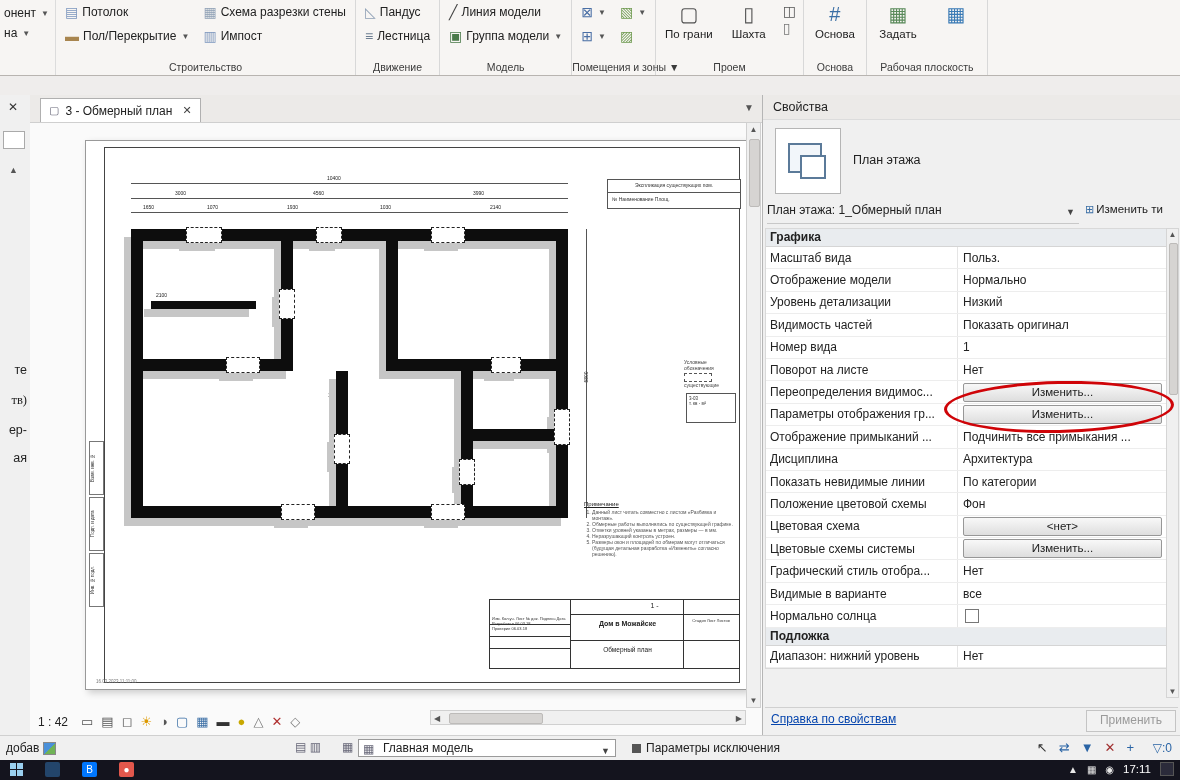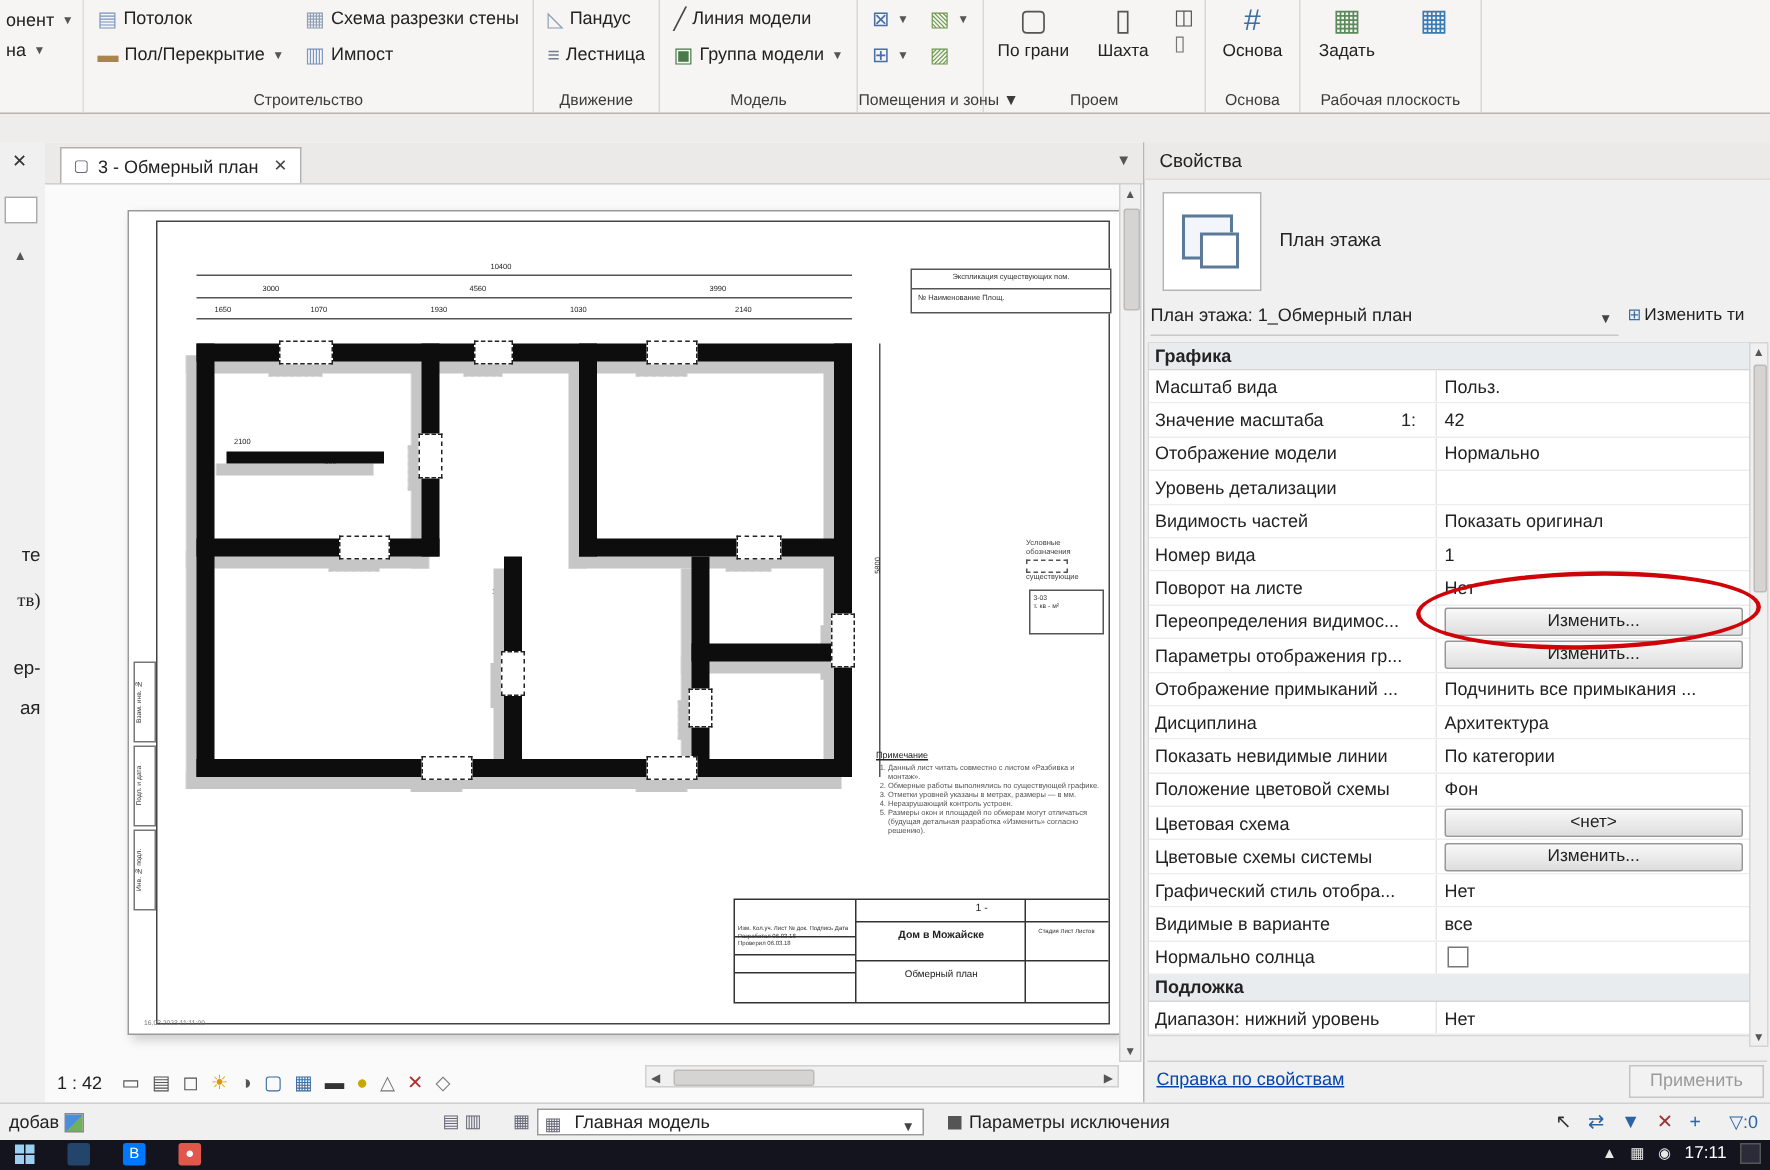--- a/index.html
+++ b/index.html
@@ -267,22 +267,22 @@
     </div>
   </div>
 <div id="midstrip"></div>
 
 <div id="left-strip">
   <span class="lclose">✕</span>
   <span class="lbox"></span>
   <span class="lup">▲</span>
 <div class="frag" style="top: 268px;">те</div>
     <div class="frag" style="top: 298px; font-family: Liberation Serif, serif;">тв)</div>
-    <div class="frag" style="top: 328px; margin-top: 15px;">ер-</div>
-    <div class="frag" style="top: 370px;">ая</div>
+    <div class="frag" style="top: 328px;">ер-</div>
+    <div class="frag" style="top: 356px;">ая</div>
   </div>
 
 <div id="canvas">
   <div id="tabstrip">
     <div class="tab">
       <span class="tabicon">▢</span>
       <span>3 - Обмерный план</span>
       <span class="tabclose">✕</span>
     </div>
     <span class="striparrow">▼</span>
@@ -438,34 +438,30 @@
 
   <div id="propgrid">
       <div class="psection">Графика</div>
       <div class="prow">
         <div class="pname">Масштаб вида</div>
         <div class="pval">
           <div class="pvtext">Польз.</div>
         </div>
       </div>
       <div class="prow">
-        <div class="pname">Значение масштаба</div>
-        <span class="pprefix">1:</span>
-        <div class="pval">
-          <div class="pvtext">42</div>
-        </div>
-      </div>
-      <div class="prow">
         <div class="pname">Отображение модели</div>
         <div class="pval">
           <div class="pvtext">Нормально</div>
         </div>
       </div>
       <div class="prow">
         <div class="pname">Уровень детализации</div>
+        <div class="pval">
+          <div class="pvtext">Низкий</div>
+        </div>
       </div>
       <div class="prow">
         <div class="pname">Видимость частей</div>
         <div class="pval">
           <div class="pvtext">Показать оригинал</div>
         </div>
       </div>
       <div class="prow">
         <div class="pname">Номер вида</div>
         <div class="pval">

